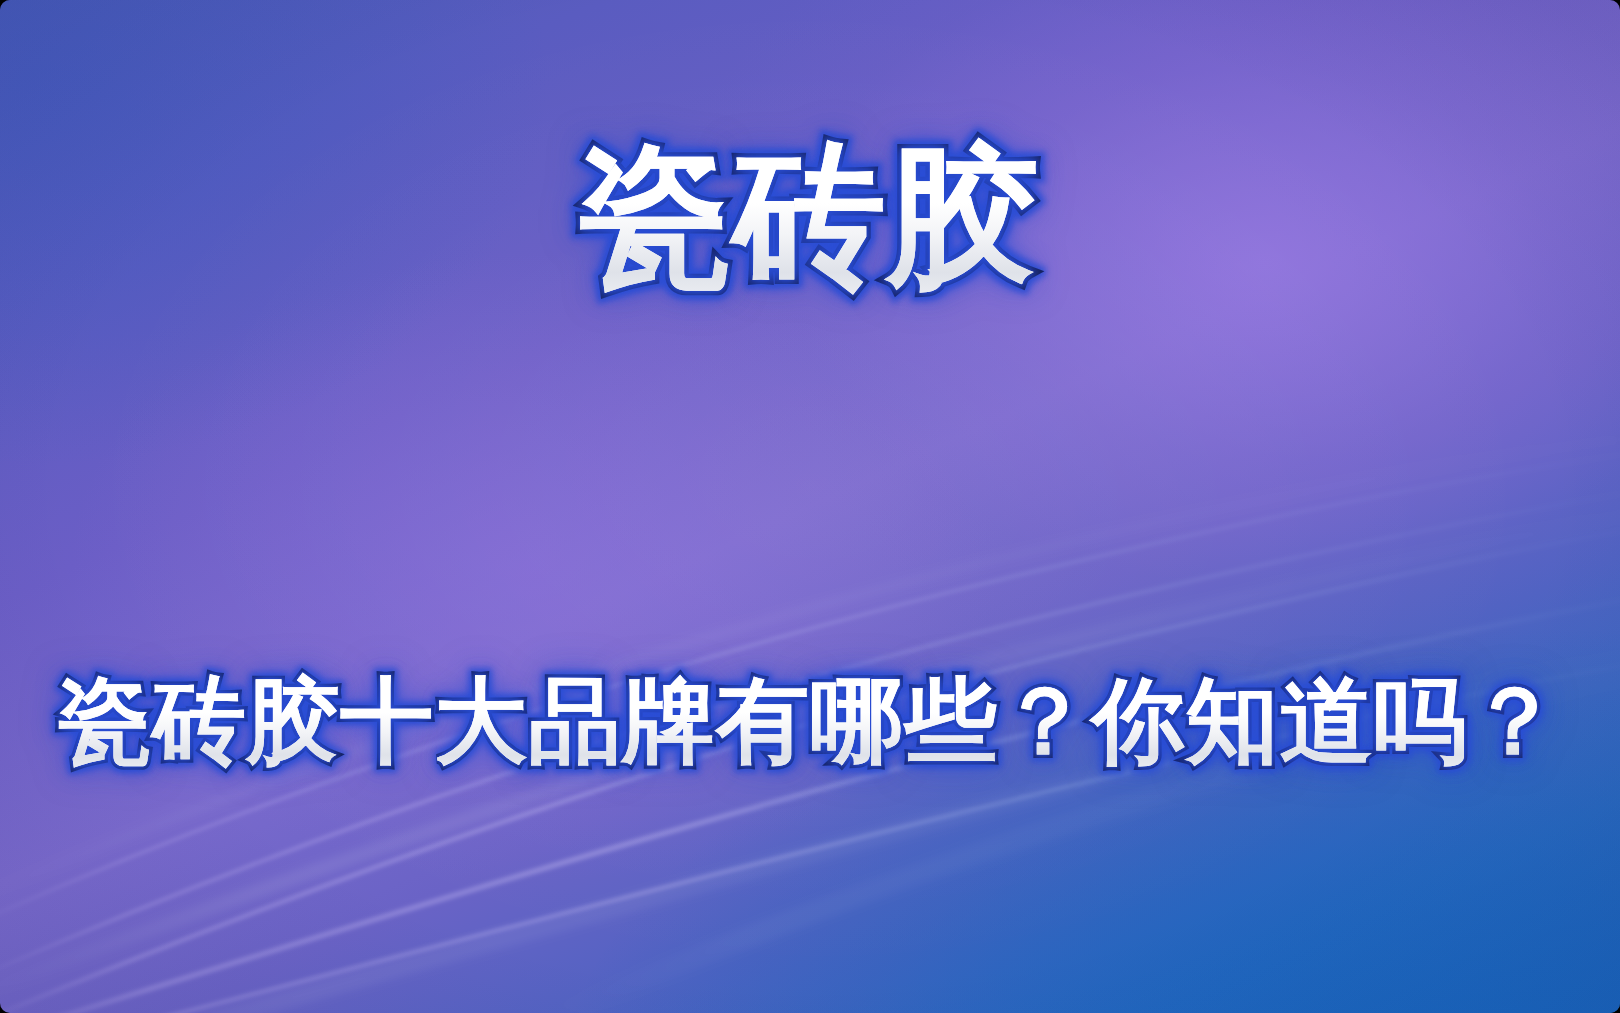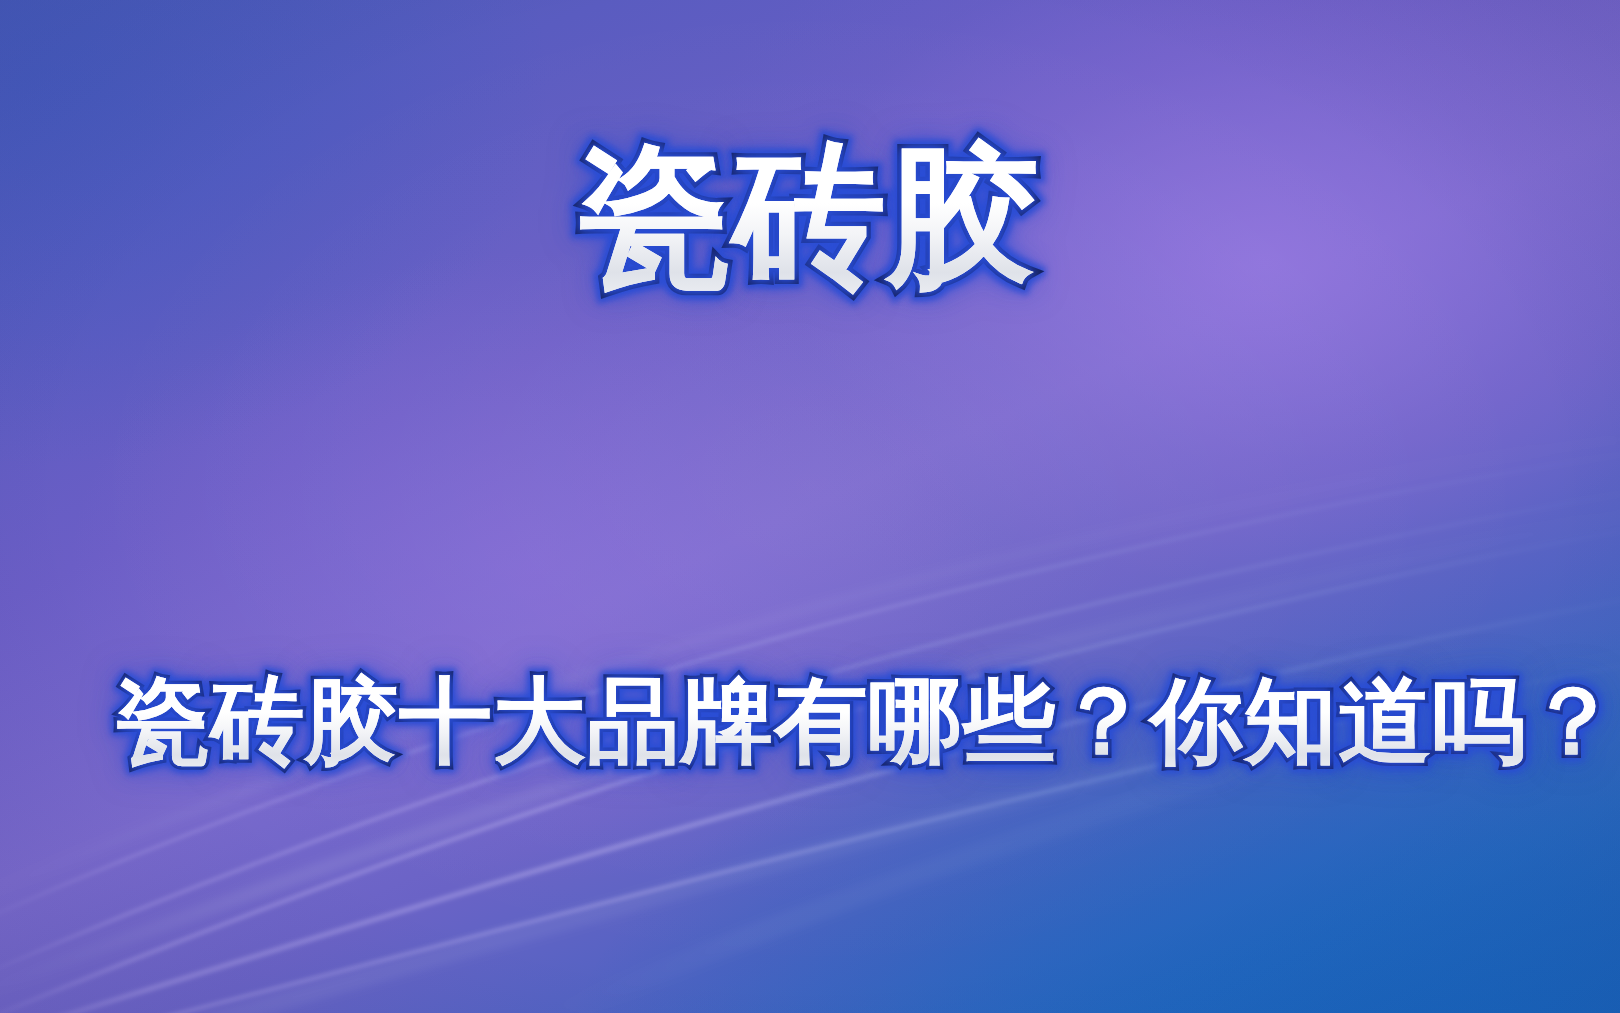--- a/index.html
+++ b/index.html
@@ -6,20 +6,21 @@
     margin: 0;
     padding: 0;
     background: #000;
   }
   .stage {
     position: relative;
     width: 1620px;
     height: 1013px;
     overflow: hidden;
     font-family: "Liberation Sans", "DejaVu Sans", sans-serif;
+    border-radius: 10px;
   }
 
   
   .bg-base {
     position: absolute;
     inset: 0;
     background:
       linear-gradient(155deg,
         #4c5cb8 0%,
         #5a5cc0 16%,
@@ -141,21 +142,21 @@
     z-index: 0;
     color: transparent;
     -webkit-text-stroke: 16px #2b4fd4;
     paint-order: stroke fill;
     opacity: 0.85;
     filter: blur(3px);
   }
 
   #line1 { top: 131px; font-size: 152px; line-height: 172px; }
   #line2 { top: 378px; font-size: 152px; line-height: 172px; }
-  #line3 { top: 668px; font-size: 93px;  line-height: 106px; text-align: right; }
+  #line3 { top: 668px; font-size: 93px;  line-height: 106px; }
 
   #line1 .halo2 { -webkit-text-stroke-width: 17px; }
   #line2 .halo2 { -webkit-text-stroke-width: 17px; }
   #line3 .halo  { -webkit-text-stroke-width: 7px; }
   #line3 .halo2 { -webkit-text-stroke-width: 12px; }
 </style>
 </head>
 <body>
 
 <div class="stage">

